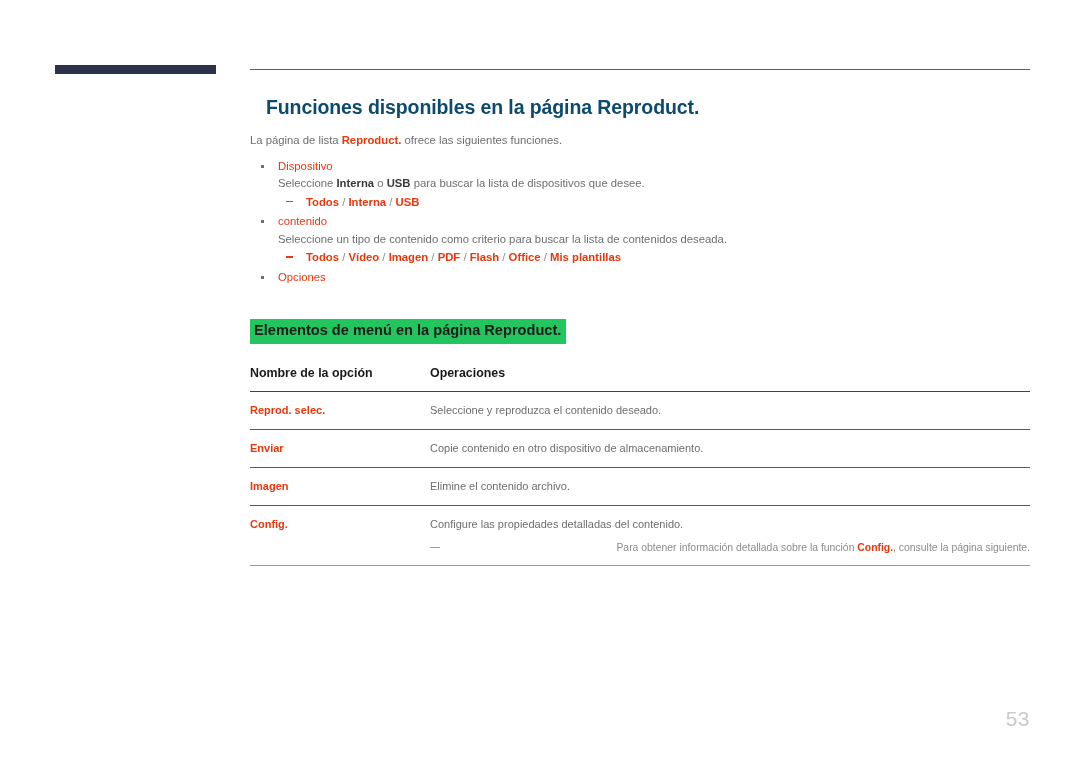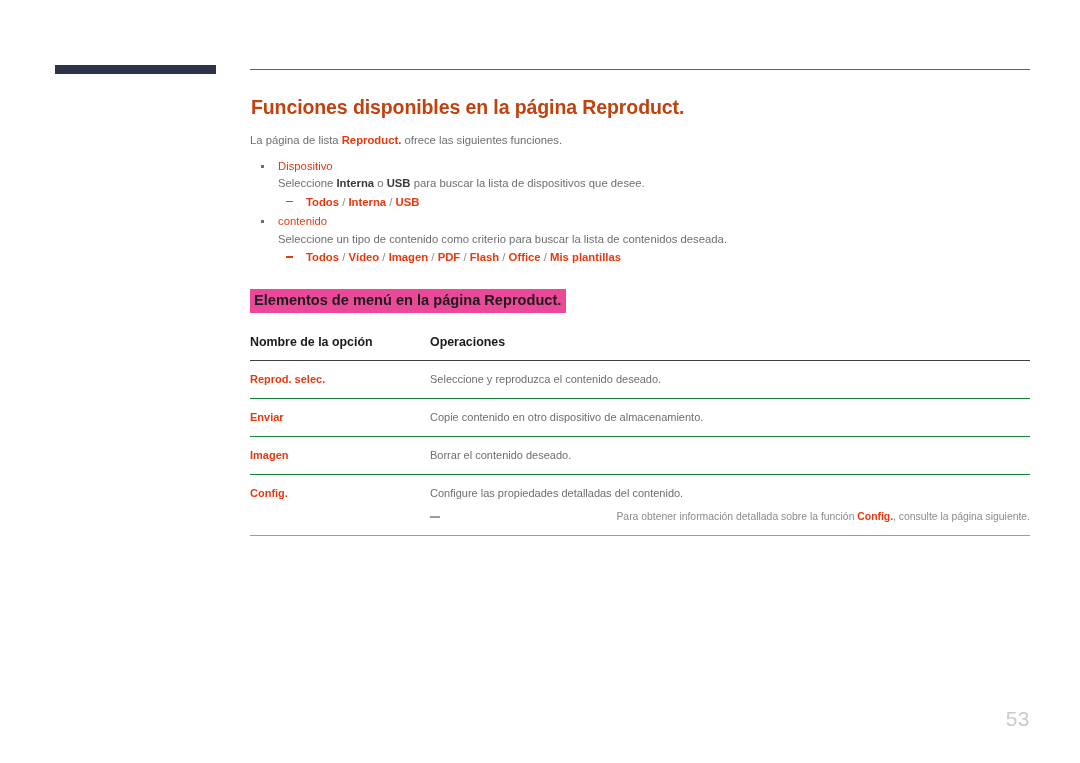--- a/index.html
+++ b/index.html
@@ -38,23 +38,23 @@
   .content {
     position: absolute;
     left: 250px;
     top: 96px;
     width: 780px;
   }
 
   .page-title {
     font-size: 19.5px;
     font-weight: bold;
-    color: #c2410c;
+    color: #0c4a6e;
     letter-spacing: -0.1px;
-    margin: 0 0 14px 1px;
+    margin: 0 0 14px 16px;
     line-height: 1.2;
   }
 
   .intro {
     font-size: 11.3px;
     color: #6d6e71;
     margin: 0 0 9px 0;
     line-height: 1.35;
   }
 
@@ -119,26 +119,27 @@
     background: #e8380d;
   }
 
   
   .section-heading-wrap {
     margin-top: 22px;
     margin-bottom: 22px;
   }
   .section-heading {
     display: inline-block;
-    background: #ec4899;
+    background: #22c55e;
     color: #1c1c1c;
     font-size: 14.6px;
     font-weight: bold;
     padding: 3px 5px 4px 4px;
     line-height: 1.2;
+    margin-top: 11px;
   }
 
   
   .menu-table {
     width: 780px;
     border-collapse: collapse;
     table-layout: fixed;
   }
   .menu-table col.c1 { width: 180px; }
   .menu-table col.c2 { width: 600px; }
@@ -231,20 +232,26 @@
         <span>contenido</span>
       </div>
       <div class="bullet-desc">Seleccione un tipo de contenido como criterio para buscar la lista de contenidos deseada.</div>
       <div class="subline">
         <span class="dash"></span>
         <span>Todos</span><span class="kw-sep"> / </span><span>Vídeo</span><span class="kw-sep"> / </span><span>Imagen</span><span class="kw-sep"> / </span><span>PDF</span><span class="kw-sep"> / </span><span>Flash</span><span class="kw-sep"> / </span><span>Office</span><span class="kw-sep"> / </span><span>Mis plantillas</span>
       </div>
     </li>
 
 
+    <li class="bullet-item">
+      <div class="bullet-head">
+        <span class="dot"></span>
+        <span>Opciones</span>
+      </div>
+    </li>
 
   </ul>
 
   <div class="section-heading-wrap">
     <span class="section-heading">Elementos de menú en la página Reproduct.</span>
   </div>
 
   <table class="menu-table">
     <colgroup>
         <col class="c1">
@@ -260,21 +267,21 @@
       <tr>
         <td class="opt-name">Reprod. selec.</td>
         <td class="op-text">Seleccione y reproduzca el contenido deseado.</td>
       </tr>
       <tr>
         <td class="opt-name">Enviar</td>
         <td class="op-text">Copie contenido en otro dispositivo de almacenamiento.</td>
       </tr>
       <tr>
         <td class="opt-name">Imagen</td>
-        <td class="op-text">Borrar el contenido deseado.</td>
+        <td class="op-text">Elimine el contenido archivo.</td>
       </tr>
       <tr>
         <td class="opt-name">Config.</td>
         <td>
           <div class="op-text">Configure las propiedades detalladas del contenido.</div>
           <div class="note-line">
             <span class="note-dash"></span><span>Para obtener información detallada sobre la función </span><span class="kw">Config.</span><span>, consulte la página siguiente.</span>
           </div>
         </td>
       </tr>

